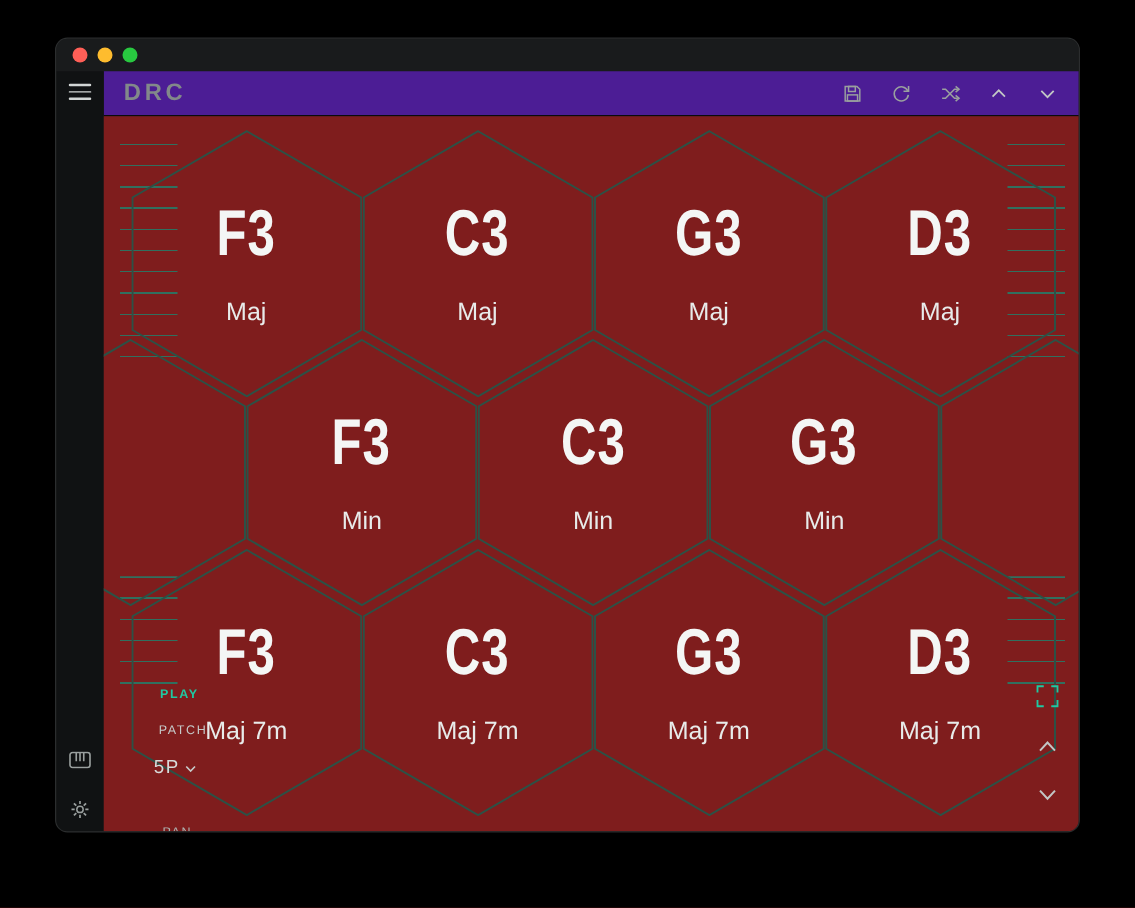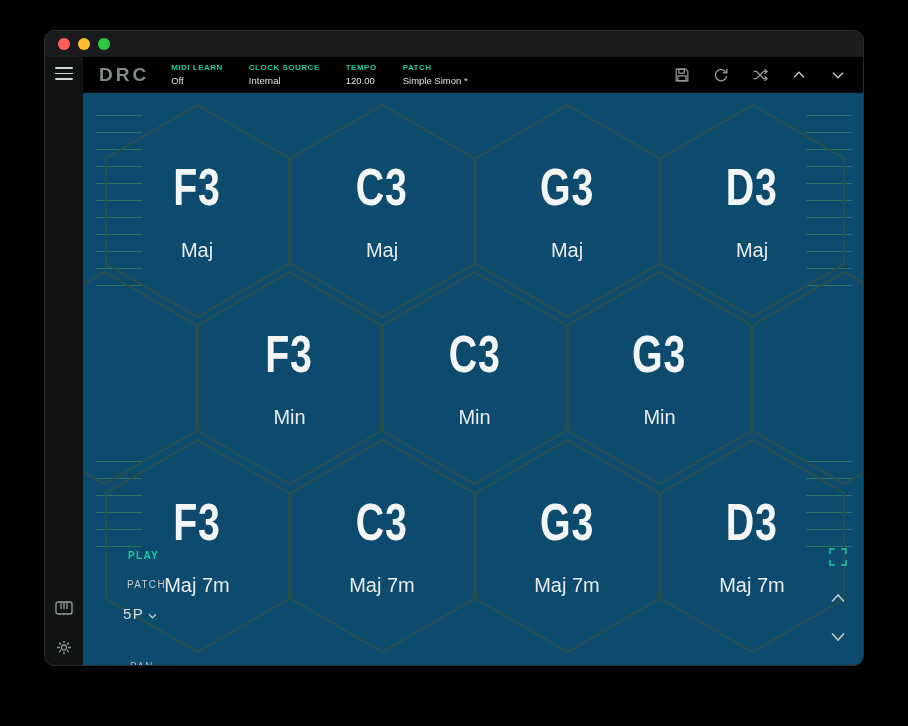--- a/index.html
+++ b/index.html
@@ -7,33 +7,33 @@
               font-family:"Liberation Sans", sans-serif; }
   .window { position:absolute; left:44px; top:30px; width:820px; height:636px;
             background:#1b1d1e; border-radius:10px; overflow:hidden;
             border:1px solid #2b2d2e; box-shadow:0 24px 60px rgba(0,0,0,.7); }
   .titlebar { height:26px; background:#191b1c; display:flex; align-items:center;
               padding-left:13px; gap:8px; }
   .tl { width:12px; height:12px; border-radius:50%; }
   .body-row { display:flex; height:608px; }
   .sidebar { width:38px; background:#101213; position:relative; flex:0 0 38px; }
   .right-col { flex:1; display:flex; flex-direction:column; min-width:0; }
-  .header { height:36px; background:#000000; border-bottom:1px solid #0a0b0b;
+  .header { height:36px; background:#4c1d95; border-bottom:1px solid #0a0b0b;
             display:flex; align-items:center; }
   .logo { color:#82898a; font-size:19px; font-weight:bold; letter-spacing:3px;
           margin-left:16px; }
   .params { display:flex; gap:26px; margin-left:22px; }
   .param .plabel { font-size:8px; font-weight:bold; color:#1fc9a2;
                    letter-spacing:.5px; }
   .param .pvalue { font-size:9.5px; color:#dfe3e2; margin-top:3px; }
   .hicons { margin-left:auto; margin-right:16px; display:flex; gap:21px;
             align-items:center; }
   .hicon { width:18px; height:18px; cursor:pointer; display:block; }
   .hicon svg { width:100%; height:100%; display:block; }
-  .main { flex:1; background:#0c4a6e; position:relative; overflow:hidden; }
+  .main { flex:1; background:#7f1d1d; position:relative; overflow:hidden; }
   .ticks { position:absolute; width:46px;
            background:repeating-linear-gradient(to bottom,#30705f 0 1px,transparent 1px 17px); }
   .pad { position:absolute; width:185px; height:214px; display:flex;
          flex-direction:column; align-items:center; justify-content:center;
          cursor:pointer; }
   .pad svg { position:absolute; left:0; top:0; width:185px; height:214px; }
   .pad polygon { fill:none; stroke:#2c5146; stroke-width:1.6; }
   .pad-note { position:relative; z-index:1; font-size:48px; font-weight:bold;
               color:#f4f6f5; transform:scale(.82,1.08); letter-spacing:1px; }
   .pad-chord { position:relative; z-index:1; font-size:20px; color:#e8ebea;
@@ -89,38 +89,20 @@
               <line x1="13.5" y1="6.5" x2="15.7" y2="4.3"></line>
           </g>
         </svg>
       </div>
     </div>
 
     <div class="right-col">
 
       <div class="header">
         <div class="logo">DRC</div>
-        <div class="params">
-          <div class="param">
-            <div class="plabel">MIDI LEARN</div>
-            <div class="pvalue">Off</div>
-          </div>
-          <div class="param">
-            <div class="plabel">CLOCK SOURCE</div>
-            <div class="pvalue">Internal</div>
-          </div>
-          <div class="param">
-            <div class="plabel">TEMPO</div>
-            <div class="pvalue">120.00</div>
-          </div>
-          <div class="param">
-            <div class="plabel">PATCH</div>
-            <div class="pvalue">Simple Simon *</div>
-          </div>
-        </div>
 
         <div class="hicons">
           <span class="hicon">
             <svg viewBox="0 0 20 20" fill="none" stroke="#9aa09f" stroke-width="1.3">
               <path d="M3.5 3.5 h10.5 l2.5 2.5 v10.5 h-13 z"></path>
               <rect x="6.5" y="3.5" width="6" height="4.5"></rect>
               <rect x="5.5" y="11" width="9" height="5.5"></rect>
             </svg>
           </span>
           <span class="hicon">

